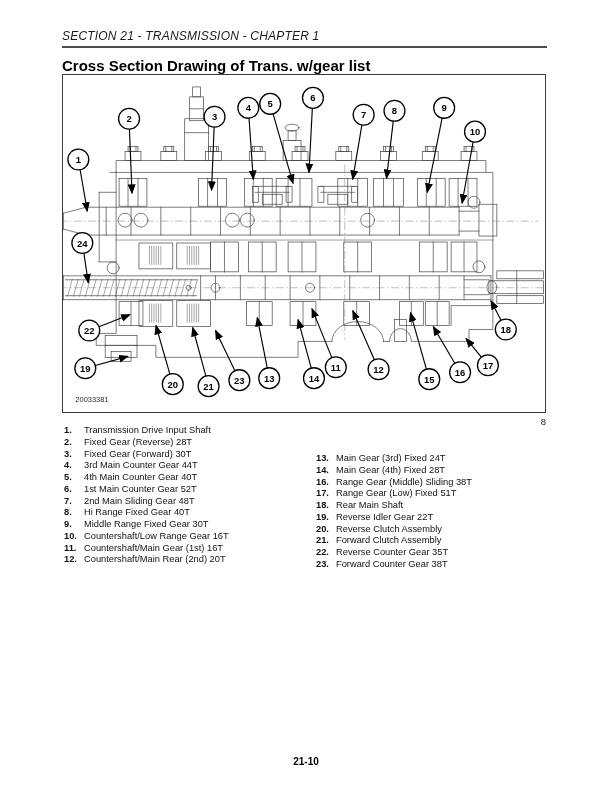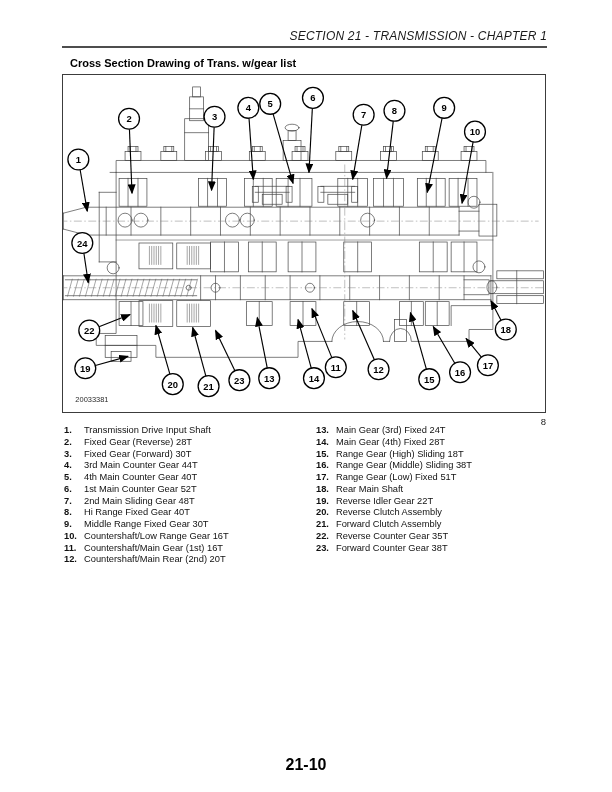--- a/index.html
+++ b/index.html
@@ -2,47 +2,47 @@
 <html><head>
 <meta charset="utf-8">
 <style>
   html,body { margin:0; padding:0; background:#e8e8e8; }
   .page {
     position:relative; width:612px; height:792px; background:#ffffff;
     font-family:"Liberation Sans", sans-serif; color:#111; overflow:hidden;
     margin:0 auto;
   }
   .header-title {
-    position:absolute; top:29px; left:62px; width:485px; text-align:right;
+    position:absolute; top:29px; left:62px; width:485px; text-align:left;
     font-style:italic; font-size:12px; letter-spacing:0.2px; color:#1a1a1a;
   }
   .header-rule {
     position:absolute; top:46px; left:62px; width:485px; height:2px; background:#4d4d4d;
   }
   .figure-title {
-    position:absolute; top:57px; left:62px; font-weight:bold; font-size:11px; color:#000;margin-left:8px;
+    position:absolute; top:57px; left:62px; font-weight:bold; font-size:15px; color:#000;
   }
   .figure-box {
     position:absolute; top:74px; left:62px; width:484px; height:339px;
     border:1px solid #3c3c3c; box-sizing:border-box; background:#fff;
   }
   .figure-box svg { display:block; }
   .figure-number {
     position:absolute; top:416px; left:62px; width:484px; text-align:right;
     font-size:9.5px; color:#222;
   }
   .parts { position:absolute; top:425px; left:64px; width:482px; display:flex; }
   .col-left  { width:252px; }
-  .col-right { width:230px; }
+  .col-right { width:230px;margin-top:28px; }
   .pl-item { display:flex; font-size:9.3px; line-height:11.75px; color:#111; }
   .pl-num  { width:20px; font-weight:bold; flex:none; }
   .pl-text { white-space:nowrap;text-align:right; }
   .footer {
     position:absolute; top:756px; left:0; width:612px; text-align:center;
-    font-weight:bold; font-size:16px; color:#000;
+    font-weight:bold; font-size:10px; color:#000;
   }
   
   .draw { stroke:#454545; stroke-width:0.7; fill:none; stroke-linecap:square; }
   .cl   { stroke:#808080; stroke-width:0.5; stroke-dasharray:8 2.5 1.5 2.5; fill:none; }
   .thin { stroke:#5a5a5a; stroke-width:0.55; fill:none; }
   .leader { stroke:#000; stroke-width:1.15; fill:none; }
   .co-circle { fill:#ffffff; stroke:#000; stroke-width:1.3; }
   .co-num { font-family:"Liberation Sans",sans-serif; font-size:9.5px; font-weight:bold;
             text-anchor:middle; fill:#000; stroke:none; }
   .drawing-id { font-family:"Liberation Sans",sans-serif; font-size:7.5px; fill:#2a2a2a; stroke:none; }
@@ -407,24 +407,20 @@
     <div class="col-right" id="parts-right">
         <div class="pl-item">
           <span class="pl-num">13.</span>
           <span class="pl-text">Main Gear (3rd) Fixed 24T</span>
         </div>
         <div class="pl-item">
           <span class="pl-num">14.</span>
           <span class="pl-text">Main Gear (4th) Fixed 28T</span>
         </div>
         <div class="pl-item">
-          <span class="pl-num">15.</span>
-          <span class="pl-text">Range Gear (High) Sliding 18T</span>
-        </div>
-        <div class="pl-item">
           <span class="pl-num">16.</span>
           <span class="pl-text">Range Gear (Middle) Sliding 38T</span>
         </div>
         <div class="pl-item">
           <span class="pl-num">17.</span>
           <span class="pl-text">Range Gear (Low) Fixed 51T</span>
         </div>
         <div class="pl-item">
           <span class="pl-num">18.</span>
           <span class="pl-text">Rear Main Shaft</span>

